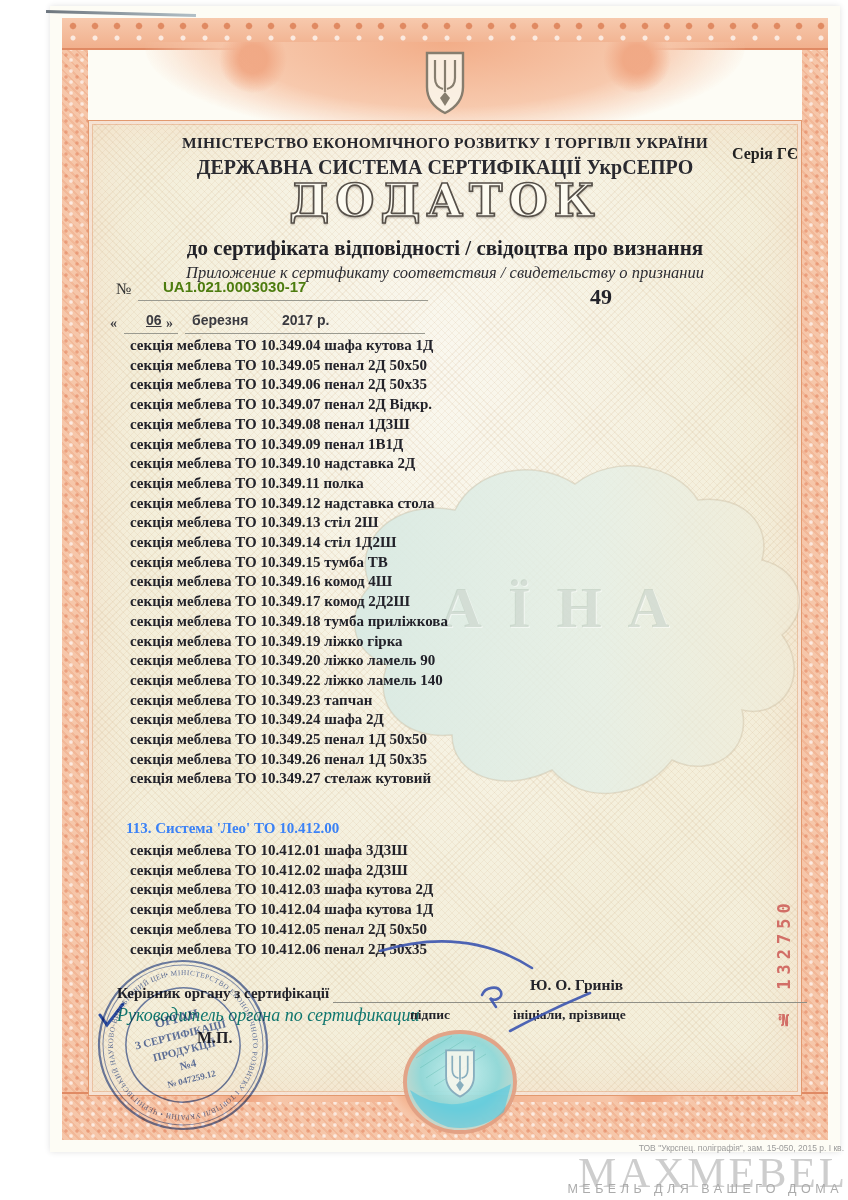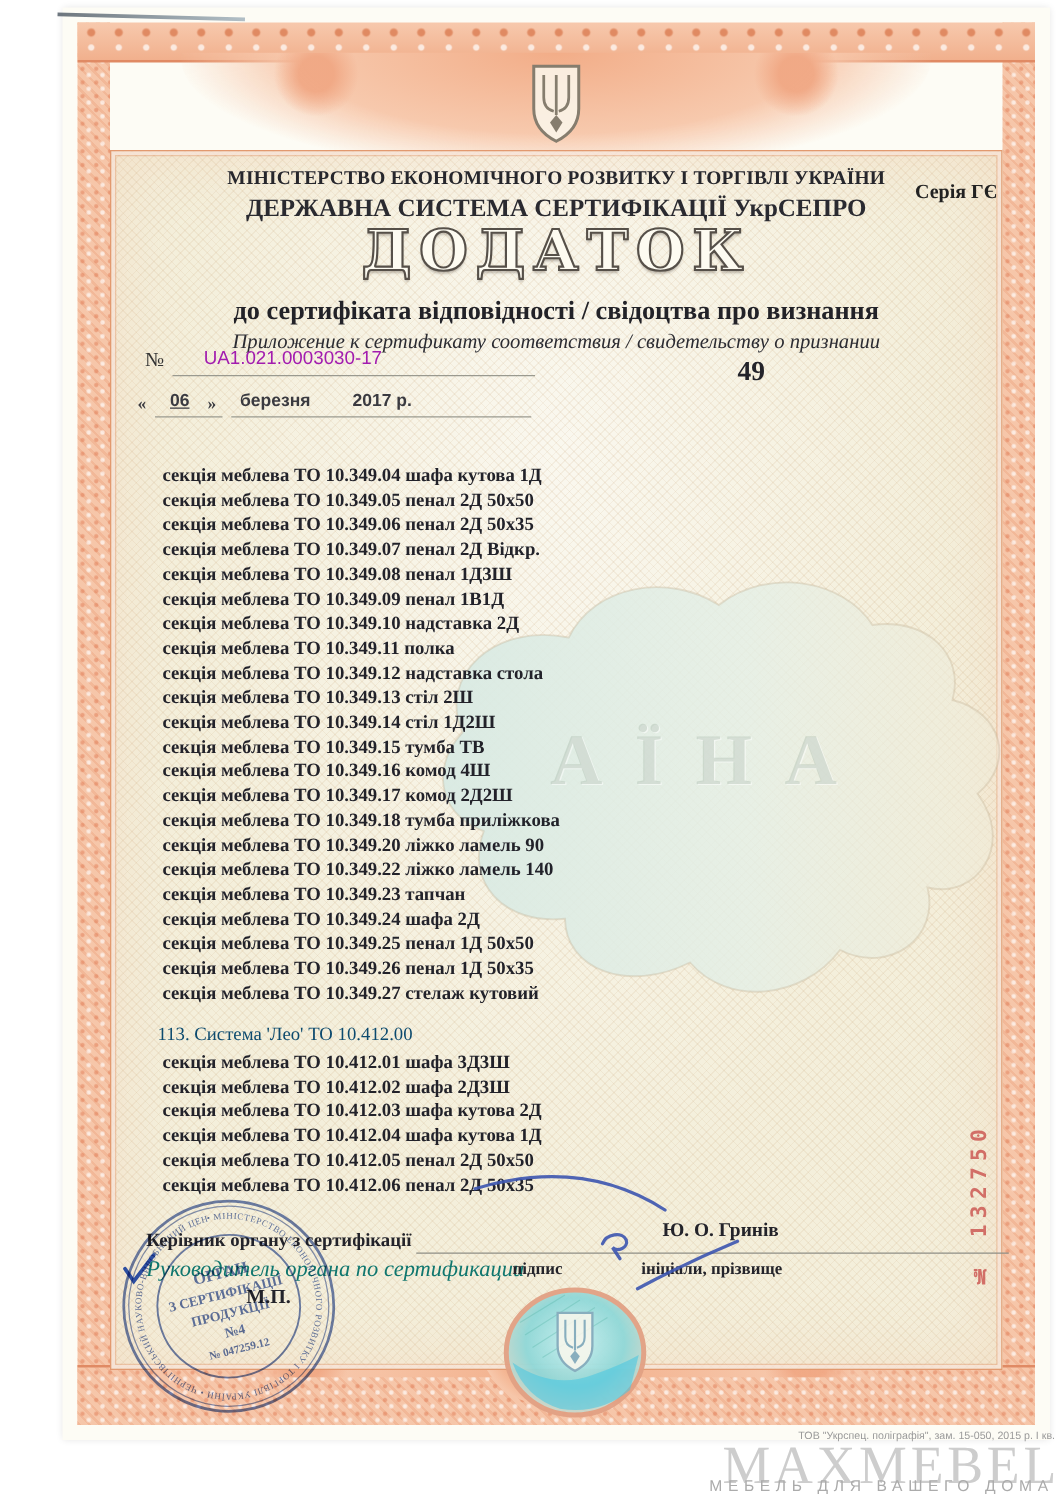--- a/index.html
+++ b/index.html
@@ -91,36 +91,36 @@
     font-family:"DejaVu Serif", serif;font-size:45px;font-weight:bold;letter-spacing:6px;
     color:#fdfbf1;-webkit-text-stroke:1.7px #565049;
     text-shadow:0 2px 2px rgba(80,70,60,.35);
   }
   .subtitle-ua{position:absolute;left:0;right:0;top:230px;text-align:center;
     font-size:21px;font-weight:bold;color:#222228;}
   .subtitle-ru{position:absolute;left:0;right:0;top:257px;text-align:center;
     font-style:italic;font-size:16.5px;color:#2c2c32;}
   .num-label{position:absolute;left:66px;top:274px;font-size:16px;color:#333;}
   .num-value{position:absolute;left:113px;top:272px;
-    font-family:"Liberation Sans", sans-serif;font-size:15px;font-weight:normal;color:#a21caf;}
+    font-family:"Liberation Sans", sans-serif;font-size:15px;font-weight:bold;color:#4d7c0f;}
   .num-line{position:absolute;left:88px;top:294px;width:290px;height:1px;background:#9a9a90;}
   .page-num{position:absolute;left:540px;top:278px;font-size:22px;font-weight:bold;color:#23232a;}
   .date-row{position:absolute;left:60px;top:306px;
     font-family:"Liberation Sans", sans-serif;font-size:14px;font-weight:bold;color:#3a3a40;}
   .date-row span{position:absolute;white-space:nowrap;}
   .q-open{left:0;top:4px;font-family:"Liberation Serif",serif;}
-  .d-day{left:26px;text-decoration:underline;}
+  .d-day{left:36px;text-decoration:underline;}
   .q-close{left:56px;top:4px;font-family:"Liberation Serif",serif;}
   .d-month{left:82px;}
   .d-year{left:172px;}
   .date-line1{position:absolute;left:74px;top:327px;width:54px;height:1px;background:#9a9a90;}
   .date-line2{position:absolute;left:135px;top:327px;width:240px;height:1px;background:#9a9a90;}
   
-  .list1{position:absolute;left:80px;top:330px;margin-top:36px;}
-  .list2-header{position:absolute;left:76px;top:814px;font-size:15px;font-weight:normal;color:#0c4a6e;text-align:center;}
+  .list1{position:absolute;left:80px;top:330px;}
+  .list2-header{position:absolute;left:76px;top:814px;font-size:15px;font-weight:bold;color:#3b82f6;text-align:center;}
   .list2{position:absolute;left:80px;top:835px;}
   .item-line{font-size:15px;font-weight:bold;color:#22222a;line-height:19.7px;white-space:nowrap;}
   
   .sig-head-ua{position:absolute;left:67px;top:979px;font-size:15px;font-weight:bold;color:#23232a;}
   .sig-head-ru{position:absolute;left:67px;top:999px;font-size:18px;font-style:italic;color:#0f766e;}
   .sig-line{position:absolute;left:283px;top:996px;width:474px;height:1px;background:#8f8f86;}
   .sig-label{position:absolute;left:320px;top:1001px;width:120px;text-align:center;
     font-size:13.5px;font-weight:bold;color:#23232a;}
   .sig-name{position:absolute;left:480px;top:970px;font-size:15.5px;font-weight:bold;color:#23232a;}
   .sig-name-label{position:absolute;left:463px;top:1001px;font-size:13.5px;font-weight:bold;color:#23232a;}
@@ -227,20 +227,21 @@
       <div class="item-line">секція меблева ТО 10.349.09 пенал 1В1Д</div>
       <div class="item-line">секція меблева ТО 10.349.10 надставка 2Д</div>
       <div class="item-line">секція меблева ТО 10.349.11 полка</div>
       <div class="item-line">секція меблева ТО 10.349.12 надставка стола</div>
       <div class="item-line">секція меблева ТО 10.349.13 стіл 2Ш</div>
       <div class="item-line">секція меблева ТО 10.349.14 стіл 1Д2Ш</div>
       <div class="item-line">секція меблева ТО 10.349.15 тумба ТВ</div>
       <div class="item-line">секція меблева ТО 10.349.16 комод 4Ш</div>
       <div class="item-line">секція меблева ТО 10.349.17 комод 2Д2Ш</div>
       <div class="item-line">секція меблева ТО 10.349.18 тумба приліжкова</div>
+      <div class="item-line">секція меблева ТО 10.349.19 ліжко гірка</div>
       <div class="item-line">секція меблева ТО 10.349.20 ліжко ламель 90</div>
       <div class="item-line">секція меблева ТО 10.349.22 ліжко ламель 140</div>
       <div class="item-line">секція меблева ТО 10.349.23 тапчан</div>
       <div class="item-line">секція меблева ТО 10.349.24 шафа 2Д</div>
       <div class="item-line">секція меблева ТО 10.349.25 пенал 1Д 50х50</div>
       <div class="item-line">секція меблева ТО 10.349.26 пенал 1Д 50х35</div>
       <div class="item-line">секція меблева ТО 10.349.27 стелаж кутовий</div>
     </div>
   <div class="list2-header">113. Система 'Лео' ТО 10.412.00</div>
   <div class="list2">

